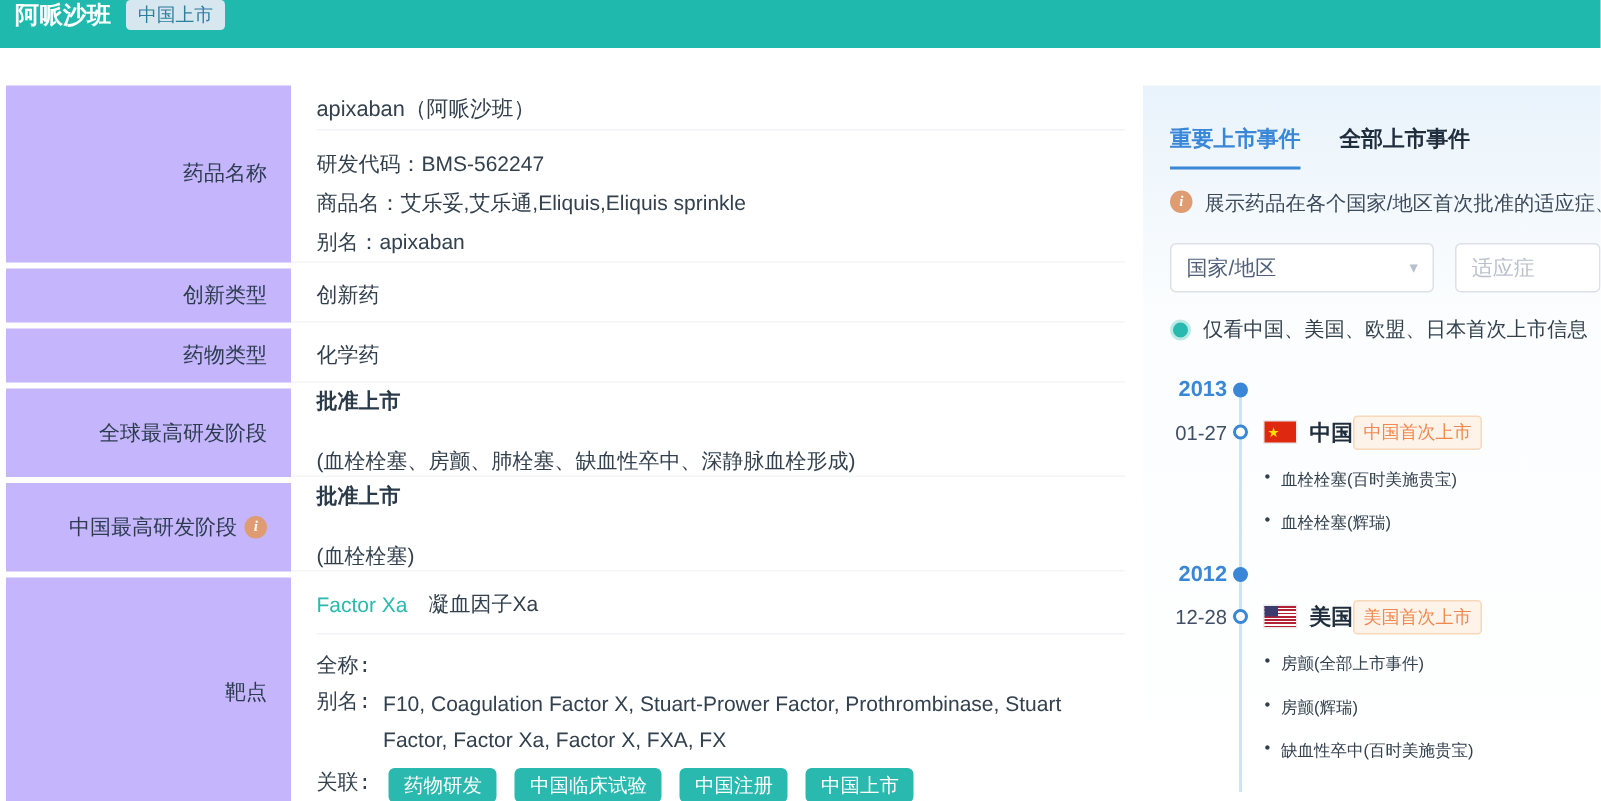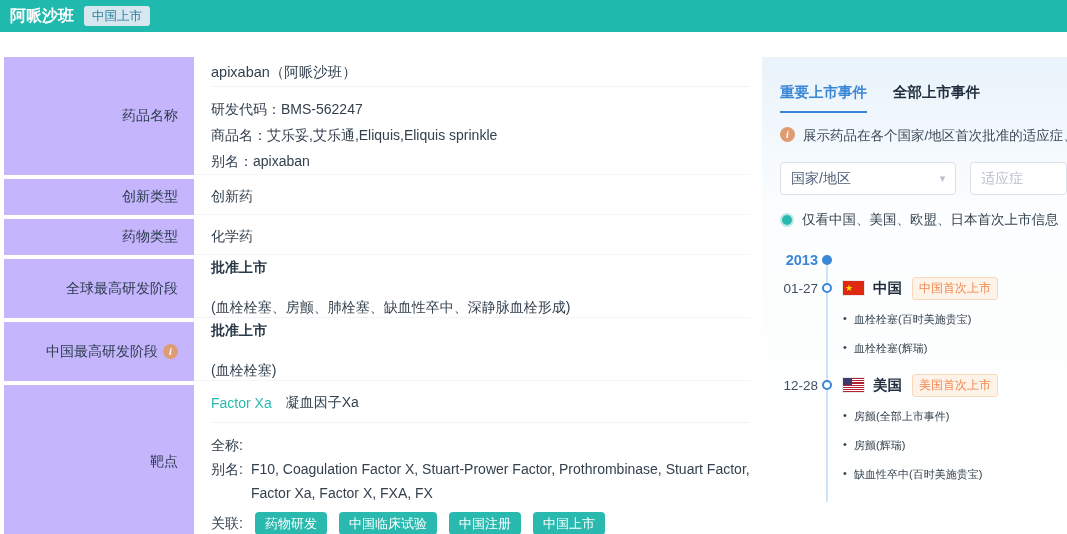--- a/index.html
+++ b/index.html
@@ -1,21 +1,21 @@
 <!DOCTYPE html>
 <html><head>
 <meta charset="utf-8">
 <style>
   * { margin:0; padding:0; box-sizing:border-box; }
   html,body { width:1067px; height:534px; overflow:hidden; background:#ffffff;
     font-family:"Liberation Sans","DejaVu Sans",sans-serif; }
 
   
   .topbar { position:absolute; top:0; left:0; width:1067px; height:32px;
-    background:#20b9ae; display:flex; align-items:center; padding-left:10px; gap:10px; }
+    background:#20b9ae; display:flex; align-items:flex-start; padding-left:10px; gap:10px; }
   .topbar-title { color:#ffffff; font-size:16px; font-weight:bold; }
   .topbar-badge { background:#d7e7ef; color:#2e7e9e; font-size:12.5px;
     padding:2px 8px; border-radius:3px; line-height:16px; }
 
   
   .drug-table { position:absolute; left:4px; top:57px; width:746px; }
   .trow { display:flex; margin-bottom:4px; }
   .tlabel { width:190px; background:#c4b5fd; display:flex; align-items:center;
     justify-content:flex-end; padding-right:16px; color:#2c3c4e; font-size:14px;
     gap:5px; flex-shrink:0; }
@@ -32,21 +32,21 @@
   .stage-name { font-weight:bold; color:#2b3a49; }
   .info-icon { width:15px; height:15px; border-radius:50%; background:#df9b72;
     color:#fff; font-size:10px; font-style:italic; font-weight:bold;
     display:inline-flex; align-items:center; justify-content:center;
     font-family:"Liberation Serif",serif; flex-shrink:0; }
   .target-head { padding:9px 0 10px 0; border-bottom:1px solid #f0f2f5;
     display:flex; gap:14px; align-items:center; }
   .target-link { color:#2ab9ae; cursor:pointer; }
   .target-sub { padding-top:10px; line-height:24px; }
   .kv { display:flex; gap:8px; }
-  .kv-key { color:#33414e; flex-shrink:0; }
+  .kv-key { color:#33414e; flex-shrink:0;font-family:Liberation Mono, monospace; }
   .kv-val { color:#33414e; max-width:540px; }
   .link-row { display:flex; gap:12px; align-items:center; margin-top:6px; }
   .tag-btn { background:#2ab9ae; color:#ffffff; font-size:13px; padding:4px 10px;
     border-radius:4px; border:none; cursor:pointer; line-height:15px; }
 
   
   .events-panel { position:absolute; left:762px; top:57px; right:0; bottom:0;
     background:linear-gradient(180deg,#e9f3fb 0%, #fbfdfe 150px,#ffffff 100%);
     padding:26px 0 0 18px; overflow:hidden; }
   .tabs { display:flex; gap:26px; }
@@ -78,21 +78,21 @@
   .dot-hollow { position:absolute; left:42px; width:10px; height:10px; border-radius:50%;
     background:#ffffff; border:2.5px solid #3a87d8; }
   .flag { width:21px; height:14px; margin-left:25px; flex-shrink:0; position:relative;
     box-shadow:0 0 0 1px rgba(0,0,0,0.08); }
   .flag-cn { background:#de2910; color:#ffde00; font-size:9px; line-height:14px;
     text-align:left; padding-left:2px; }
   .flag-us { background:repeating-linear-gradient(180deg,#b22234 0 1.1px,#ffffff 1.1px 2.2px); }
   .flag-us::before { content:""; position:absolute; left:0; top:0; width:9px; height:7px;
     background:#3c3b6e; }
   .tl-country { font-size:14.5px; font-weight:bold; color:#1f2d3d; margin-left:9px; }
-  .tl-badge { margin-left:10px; font-size:12px; color:#f0884f; background:#fdf3e9;
+  .tl-badge { font-size:12px; color:#f0884f; background:#fdf3e9;
     border:1px solid #f8d8ba; border-radius:3px; padding:2px 6px; white-space:nowrap; }
   .tl-items { list-style:none; padding-left:63px; margin-top:11px; }
   .tl-items li { font-size:11px; color:#33414e; margin-bottom:14px; position:relative;
     padding-left:11px; white-space:nowrap; }
   .tl-items li::before { content:"•"; position:absolute; left:0; color:#33414e; }
 </style>
 </head>
 <body>
 
 <div class="topbar">
@@ -212,20 +212,24 @@
         <span class="tl-country">中国</span>
         <span class="tl-badge">中国首次上市</span>
       </div>
       <ul class="tl-items">
         <li>血栓栓塞(百时美施贵宝)</li>
         <li>血栓栓塞(辉瑞)</li>
       </ul>
     </div>
 
     <div class="tl-entry">
+      <div class="tl-year-row">
+        <span class="tl-year">2012</span>
+        <span class="dot-solid"></span>
+      </div>
       <div class="tl-date-row">
         <span class="tl-date">12-28</span>
         <span class="dot-hollow"></span>
         <span class="flag flag-us"></span>
         <span class="tl-country">美国</span>
         <span class="tl-badge">美国首次上市</span>
       </div>
       <ul class="tl-items">
         <li>房颤(全部上市事件)</li>
         <li>房颤(辉瑞)</li>

